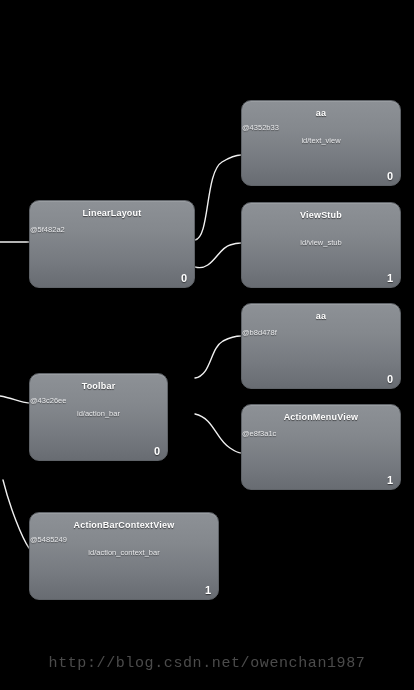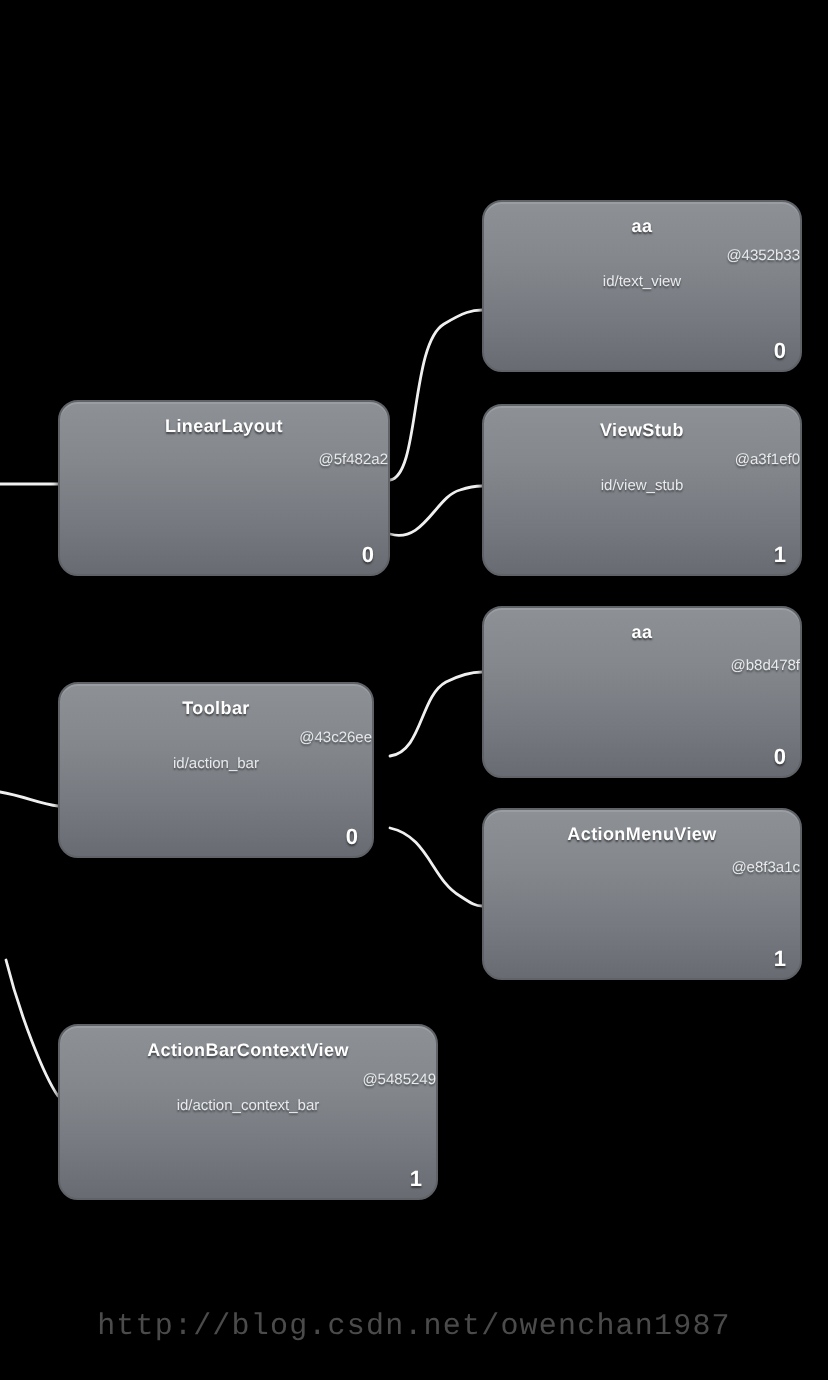--- a/index.html
+++ b/index.html
@@ -55,26 +55,25 @@
     letter-spacing: 0.2px;
     color: #ffffff;
     text-shadow: 0 1px 1px rgba(0,0,0,0.55);
   }
 
   .node .hash {
     position: absolute;
     left: 0;
     right: 0;
     top: 22px;
-    text-align: right;
+    text-align: left;
     font-size: 7.5px;
     font-weight: normal;
     color: #e9eaec;
     text-shadow: 0 1px 1px rgba(0,0,0,0.45);
-    margin-left: 48px;
   }
 
   .node .resid {
     position: absolute;
     left: 0;
     right: 0;
     top: 35px;
     text-align: center;
     font-size: 7.5px;
     color: #e9eaec;
@@ -125,21 +124,20 @@
 
   <div class="node" style="left: 241px; top: 100px; width: 160px; height: 86px;">
     <div class="title">aa</div>
     <div class="hash">@4352b33</div>
     <div class="resid">id/text_view</div>
     <div class="count">0</div>
   </div>
 
   <div class="node" style="left: 241px; top: 202px; width: 160px; height: 86px;">
     <div class="title">ViewStub</div>
-    <div class="hash">@a3f1ef0</div>
     <div class="resid">id/view_stub</div>
     <div class="count">1</div>
   </div>
 
   <div class="node no-resid" style="left: 29px; top: 200px; width: 166px; height: 88px;">
     <div class="title">LinearLayout</div>
     <div class="hash">@5f482a2</div>
 
     <div class="count">0</div>
   </div>
@@ -151,21 +149,21 @@
     <div class="count">0</div>
   </div>
 
   <div class="node no-resid" style="left: 241px; top: 404px; width: 160px; height: 86px;">
     <div class="title">ActionMenuView</div>
     <div class="hash">@e8f3a1c</div>
 
     <div class="count">1</div>
   </div>
 
-  <div class="node" style="left: 29px; top: 341px; width: 158px; height: 88px;">
+  <div class="node" style="left: 29px; top: 373px; width: 139px; height: 88px;">
     <div class="title">Toolbar</div>
     <div class="hash">@43c26ee</div>
     <div class="resid">id/action_bar</div>
     <div class="count">0</div>
   </div>
 
   <div class="node" style="left: 29px; top: 512px; width: 190px; height: 88px;">
     <div class="title">ActionBarContextView</div>
     <div class="hash">@5485249</div>
     <div class="resid">id/action_context_bar</div>

